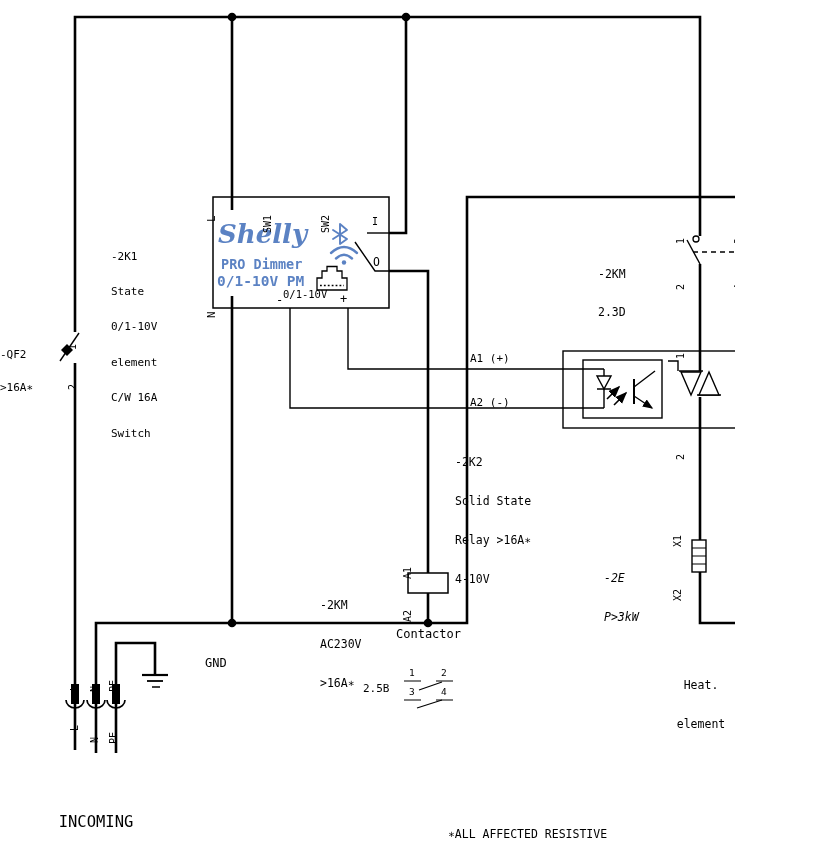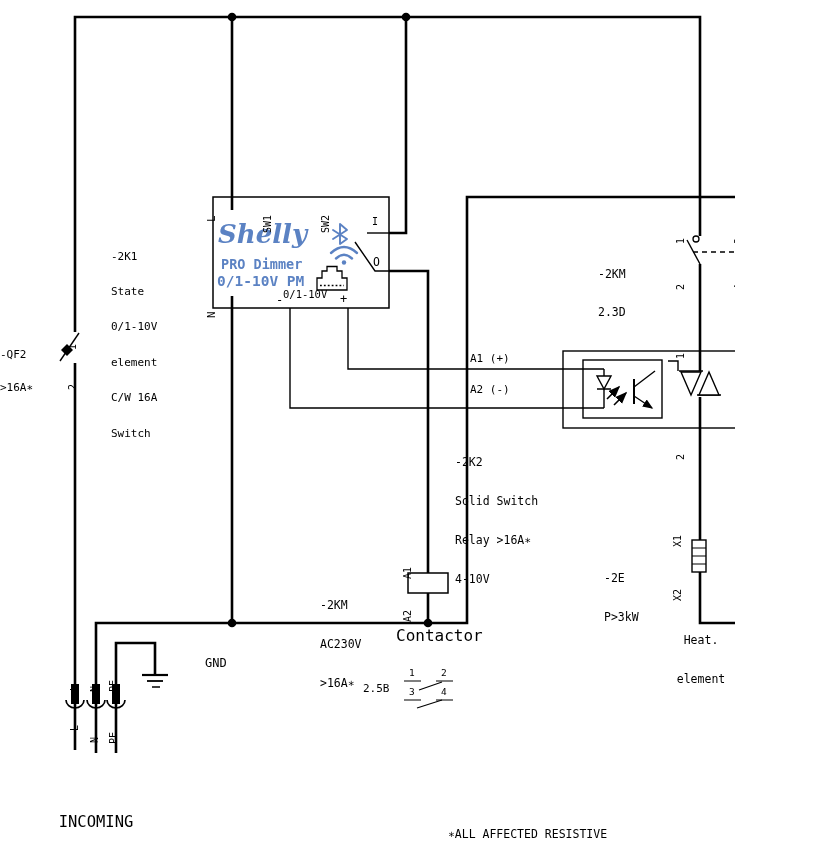--- a/index.html
+++ b/index.html
@@ -167,49 +167,49 @@
   <div class="lbl rblk blk" style="left:598px;top:243px;width:80px;font-size:11.5px;line-height:12.5px;">
     <div>-2KM</div>
     <div>2.3D</div>
   </div>
   <div class="vlbl" style="left:686px;top:234px;font-size:10px;">1</div>
   <div class="vlbl" style="left:686px;top:280px;font-size:10px;">2</div>
   <div class="vlbl" style="left:744px;top:234px;font-size:10px;">3</div>
   <div class="vlbl" style="left:744px;top:280px;font-size:10px;">4</div>
 
   <div class="lbl rblk" style="left:470px;top:353px;width:90px;font-size:11px;">A1 (+)</div>
-  <div class="lbl rblk" style="left:470px;top:384px;width:90px;font-size:11px;">A2 (-)</div>
+  <div class="lbl rblk" style="left:470px;top:397px;width:90px;font-size:11px;">A2 (-)</div>
   <div class="lbl rblk blk" style="left:455px;top:430px;width:110px;font-size:11.5px;line-height:13px;">
     <div>-2K2</div>
-    <div>Solid Switch</div>
+    <div>Solid State</div>
     <div>Relay &gt;16A∗</div>
     <div>4-10V</div>
   </div>
   <div class="vlbl" style="left:686px;top:349px;font-size:10px;">1</div>
   <div class="vlbl" style="left:686px;top:450px;font-size:10px;">2</div>
 
-  <div class="lbl rblk blk" style="left:604px;top:546px;width:80px;font-size:11.5px;line-height:13px;">
+  <div class="lbl rblk blk" style="left:604px;top:546px;width:80px;font-size:11.5px;line-height:13px;font-style:italic;">
     <div>-2E</div>
     <div>P&gt;3kW</div>
   </div>
   <div class="vlbl" style="left:683px;top:537px;font-size:10px;">X1</div>
   <div class="vlbl" style="left:683px;top:591px;font-size:10px;">X2</div>
-  <div class="lbl cblk blk" style="left:651px;top:608px;width:100px;font-size:11.5px;line-height:13px;">
+  <div class="lbl cblk blk" style="left:651px;top:653px;width:100px;font-size:11.5px;line-height:13px;">
     <div>Heat.</div>
     <div>element</div>
   </div>
 
   <div class="vlbl" style="left:413px;top:569px;font-size:10px;">A1</div>
   <div class="vlbl" style="left:413px;top:612px;font-size:10px;">A2</div>
   <div class="lbl rblk blk" style="left:320px;top:573px;width:80px;font-size:11.5px;line-height:13px;">
     <div>-2KM</div>
     <div>AC230V</div>
     <div>&gt;16A∗</div>
   </div>
-  <div class="lbl" style="left:396px;top:628px;font-size:16px;">Contactor</div>
+  <div class="lbl" style="left:396px;top:628px;font-size:12px;">Contactor</div>
 
   <div class="lbl" style="left:363px;top:683px;font-size:11px;">2.5B</div>
   <div class="lbl" style="left:409px;top:668px;font-size:9.5px;">1</div>
   <div class="lbl" style="left:441px;top:668px;font-size:9.5px;">2</div>
   <div class="lbl" style="left:409px;top:687px;font-size:9.5px;">3</div>
   <div class="lbl" style="left:441px;top:687px;font-size:9.5px;">4</div>
 
   <div class="lbl" style="left:157px;top:657px;font-size:12px;margin-left:48px;">GND</div>
 
   <div class="vlbl" style="left:80px;top:681px;font-size:10px;">L</div>

